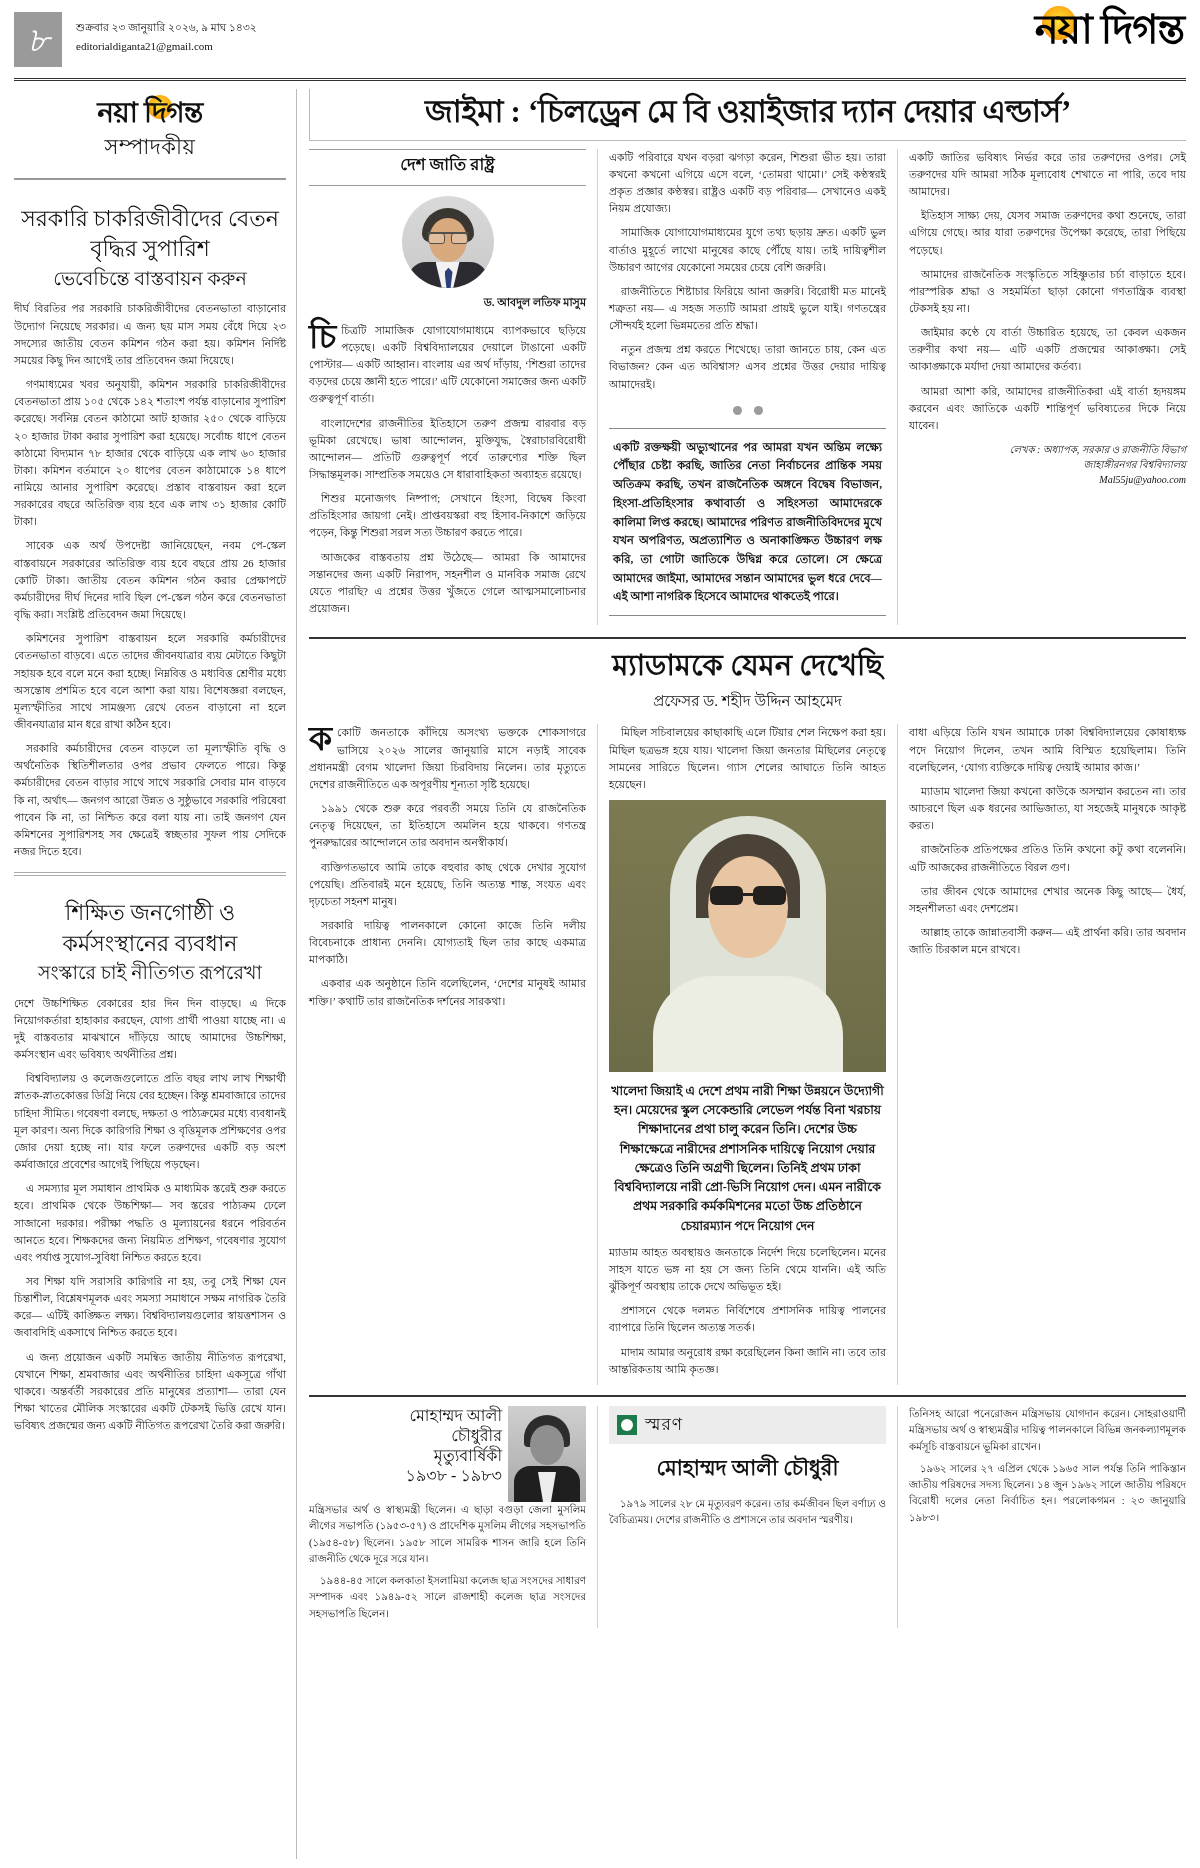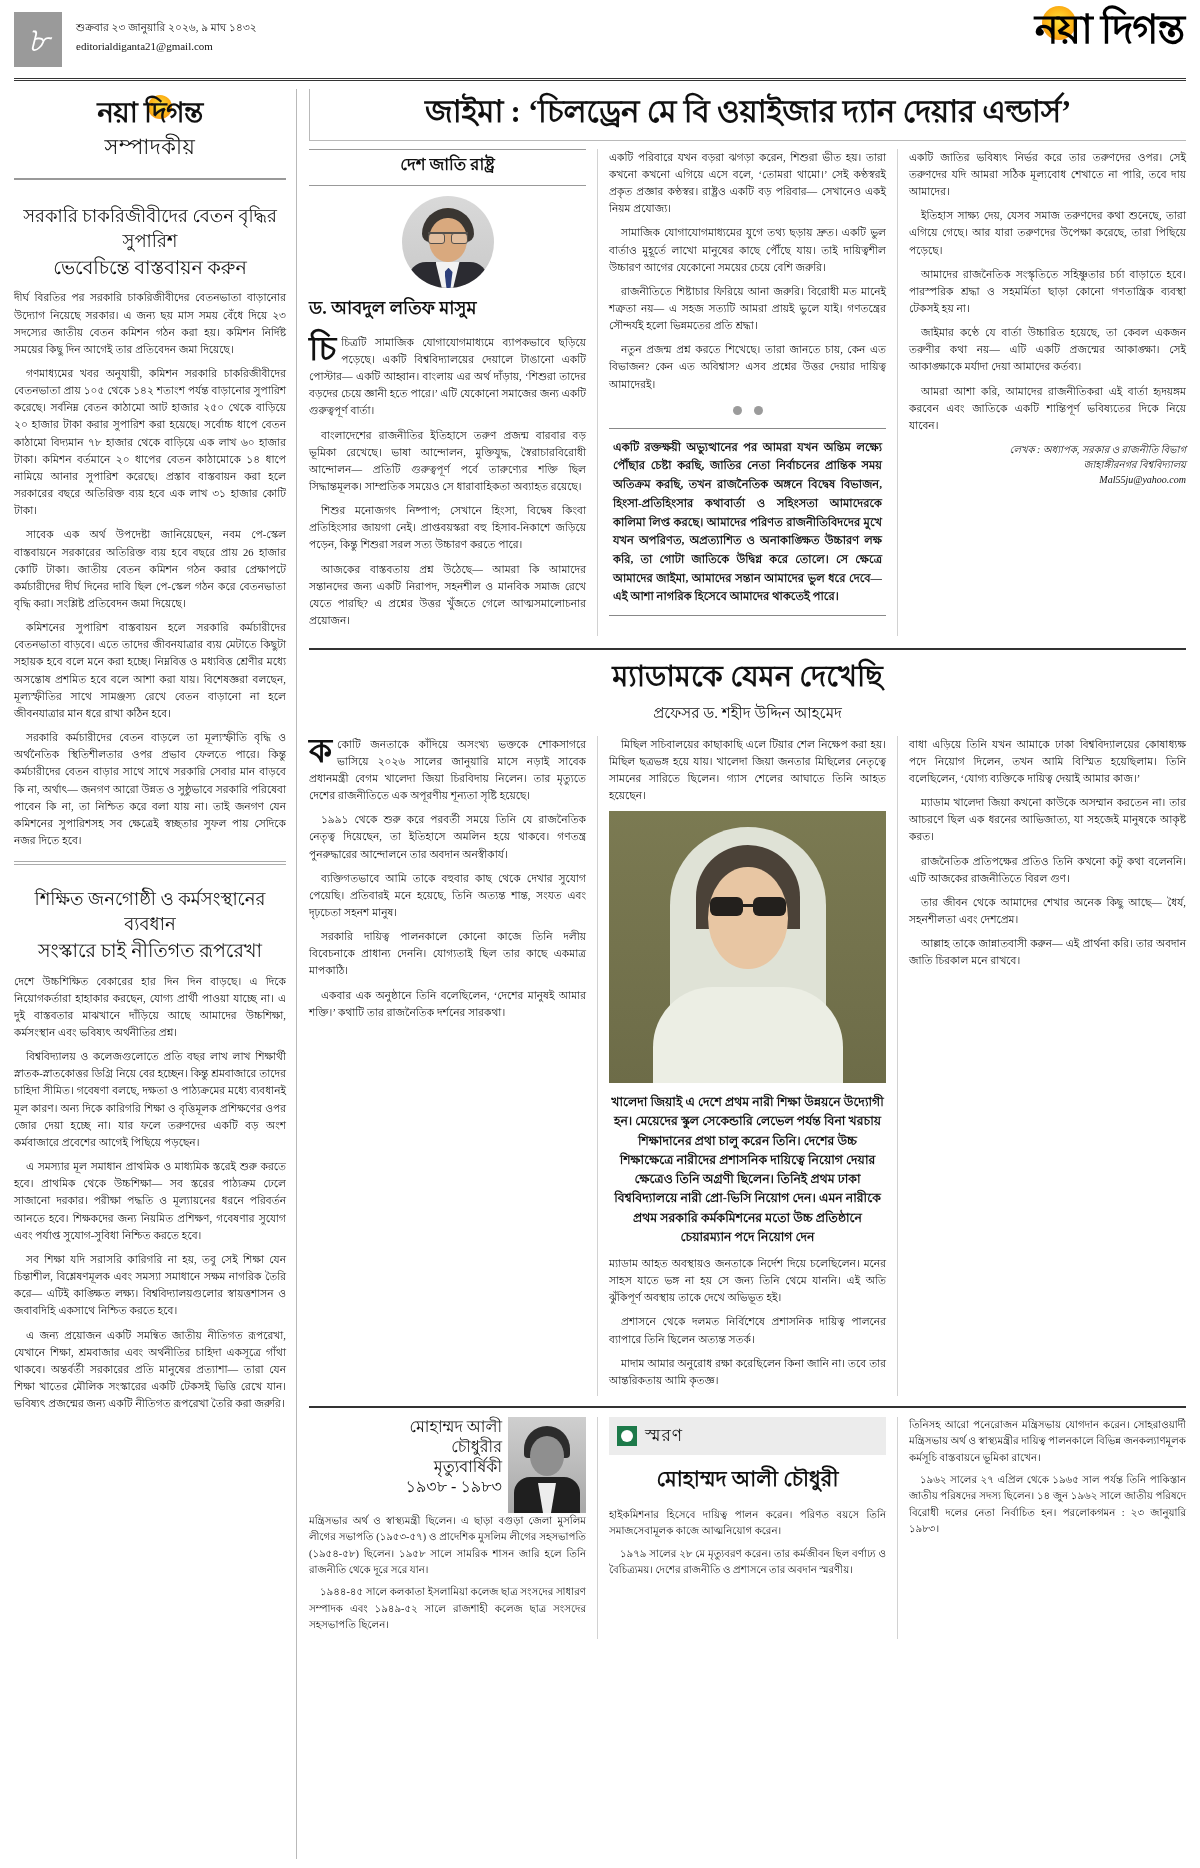--- a/index.html
+++ b/index.html
@@ -49,21 +49,21 @@
   }
   .ed-mast .sun2{
     position:absolute;width:24px;height:24px;border-radius:50%;
     background:radial-gradient(circle at 50% 45%,#ffe645 0%,#fcb216 55%,#ef7d17 100%);
     left:50%;margin-left:-2px;top:6px;z-index:1;
   }
   .ed-mast .sub{font-size:21px;margin-top:4px;letter-spacing:.5px;}
   .hr-line{border-top:1px solid #999;margin:8px 0 0;}
   .hr-line2{border-top:1px solid #999;margin:0 0 14px;padding-top:2px;}
 
-  .ed-head{font-size:18px;line-height:1.38;text-align:center;margin:22px 0 2px;}
+  .ed-head{font-size:22px;line-height:1.38;text-align:center;margin:22px 0 2px;}
   .ed-head2{font-size:19px;line-height:1.3;text-align:center;margin:0 0 9px;}
 
   
   .bn{
     font-size:10.6px;line-height:1.62;text-align:justify;text-justify:inter-word;
     word-spacing:.2px;hyphens:none;
   }
   .bn p{margin:0 0 7px;text-indent:12px;}
   .bn p.noind{text-indent:0;}
 
@@ -94,21 +94,21 @@
   }
   .author-photo .hair{position:absolute;left:20px;top:12px;width:52px;height:34px;border-radius:26px 26px 8px 8px;background:#3a3632;}
   .author-photo .face{position:absolute;left:27px;top:22px;width:38px;height:44px;border-radius:19px/23px;background:#d9a97e;}
   .author-photo .glass{position:absolute;left:26px;top:36px;width:40px;height:9px;border-top:2px solid #54504c;}
   .author-photo .glass:before,.author-photo .glass:after{content:"";position:absolute;top:-1px;width:15px;height:9px;border:1.6px solid #54504c;border-radius:3px;background:rgba(255,255,255,.25);}
   .author-photo .glass:before{left:0;}
   .author-photo .glass:after{right:0;}
   .author-photo .suit{position:absolute;left:6px;top:66px;width:80px;height:34px;background:#2b2b31;border-radius:18px 18px 0 0;}
   .author-photo .shirt{position:absolute;left:34px;top:66px;width:24px;height:30px;background:#f2f2f2;clip-path:polygon(50% 0,100% 0,70% 100%,30% 100%,0 0);}
   .author-photo .tie{position:absolute;left:43px;top:72px;width:8px;height:24px;background:#2d3f7a;clip-path:polygon(50% 0,100% 18%,70% 100%,30% 100%,0 18%);}
-  .author-name{text-align:left;font-size:18px;font-weight:bold;margin:4px 0 9px;}
+  .author-name{text-align:right;font-size:11px;font-weight:bold;margin:4px 0 9px;}
 
   .pullquote{
     border-top:1px solid #888;border-bottom:1px solid #888;
     padding:9px 4px;margin:9px 0;font-size:11.4px;line-height:1.64;
     text-align:justify;font-weight:bold;
   }
   .dot-sep{text-align:center;margin:8px 0;}
   .dot-sep i{display:inline-block;width:9px;height:9px;border-radius:50%;background:#9b9b9b;margin:0 6px;}
   .sig{font-size:10px;text-align:right;line-height:1.5;margin-top:8px;font-style:italic;}
 
@@ -336,21 +336,20 @@
           </div>
         </div>
 
         <div class="bc">
           <div class="smaran-bar">
             <div class="smaran-ico"></div>
             <div class="smaran-label">স্মরণ</div>
           </div>
           <div class="smaran-name">মোহাম্মদ আলী চৌধুরী</div>
           <div class="tiny">
-            <p class="noind" style="text-indent:0">হাইকমিশনার হিসেবে দায়িত্ব পালন করেন। পরিণত বয়সে তিনি সমাজসেবামূলক কাজে আত্মনিয়োগ করেন।</p>
             <p>১৯৭৯ সালের ২৮ মে মৃত্যুবরণ করেন। তার কর্মজীবন ছিল বর্ণাঢ্য ও বৈচিত্র্যময়। দেশের রাজনীতি ও প্রশাসনে তার অবদান স্মরণীয়।</p>
           </div>
         </div>
 
         <div class="bc">
           <div class="tiny">
             <p class="noind" style="text-indent:0">তিনিসহ আরো পনেরোজন মন্ত্রিসভায় যোগদান করেন। সোহরাওয়ার্দী মন্ত্রিসভায় অর্থ ও স্বাস্থ্যমন্ত্রীর দায়িত্ব পালনকালে বিভিন্ন জনকল্যাণমূলক কর্মসূচি বাস্তবায়নে ভূমিকা রাখেন।</p>
             <p>১৯৬২ সালের ২৭ এপ্রিল থেকে ১৯৬৫ সাল পর্যন্ত তিনি পাকিস্তান জাতীয় পরিষদের সদস্য ছিলেন। ১৪ জুন ১৯৬২ সালে জাতীয় পরিষদে বিরোধী দলের নেতা নির্বাচিত হন। পরলোকগমন : ২৩ জানুয়ারি ১৯৮৩।</p>
           </div>
         </div>

